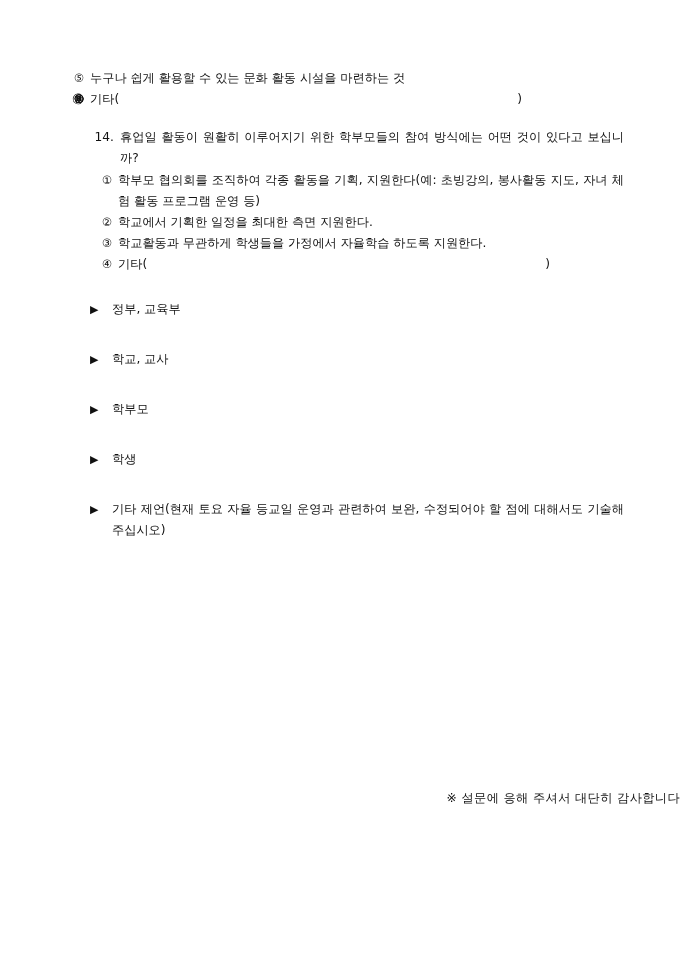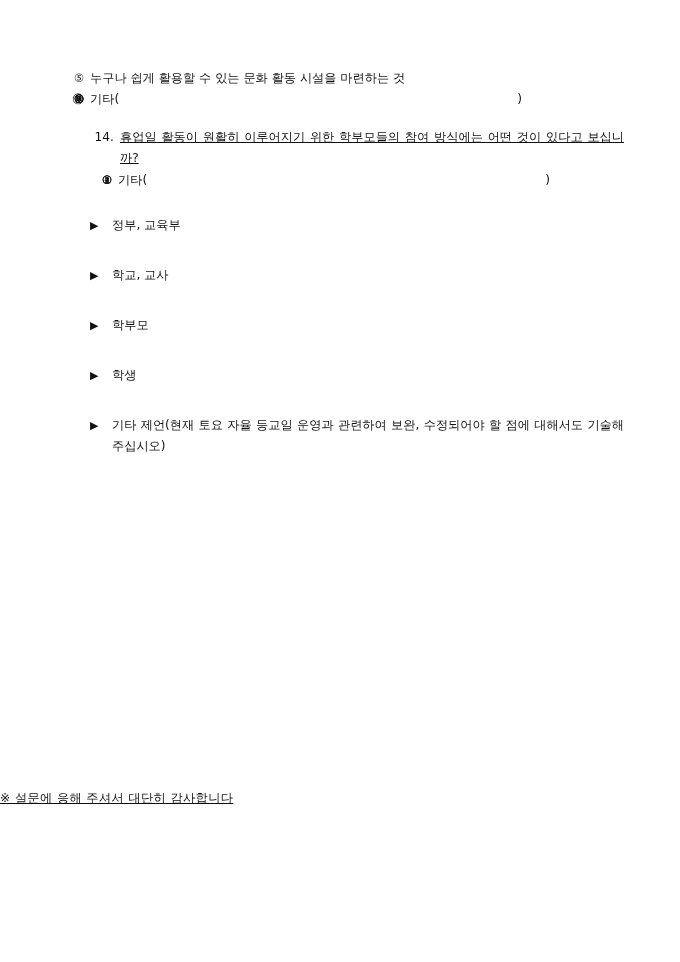--- a/index.html
+++ b/index.html
@@ -62,21 +62,20 @@
     width: 26px;
     flex: 0 0 26px;
     text-align: right;
     padding-right: 6px;
     box-sizing: border-box;
     margin-left: 32px;
   }
   .qtext {
     flex: 1 1 auto;
     text-align: justify;
-    text-decoration: underline;
   }
   .sub-list {
     margin-top: 1px;
     padding-left: 32px;
   }
   .sub {
     font-size: 12.2px;
     line-height: 21px;
     position: relative;
     padding-left: 24px;
@@ -112,24 +111,23 @@
     position: absolute;
     left: 0;
     top: 0px;
     font-size: 11px;
   }
   .thanks {
     position: absolute;
     left: 0;
     right: 0;
     top: 790px;
-    text-align: left;
+    text-align: right;
     font-size: 12.2px;
     letter-spacing: 0.4px;
-    text-decoration: underline;
   }
 </style>
 </head>
 <body>
 
 <div class="page">
   <div class="content">
 
     <div class="opt-list">
       <div class="opt">
@@ -155,27 +153,27 @@
       </div>
     </div>
 
     <div class="qblock">
       <div class="qnum-row">
         <div class="qnum">14.</div>
         <div class="qtext">휴업일 활동이 원활히 이루어지기 위한 학부모들의 참여 방식에는 어떤 것이 있다고 보십니까?</div>
       </div>
       <div class="sub-list">
         <div class="sub">
-          <span class="marker">①</span>
-        </div>
-        <div class="sub">
-          <span class="marker">②</span>
-        </div>
-        <div class="sub">
-          <span class="marker">③</span>
+          <span class="marker">①</span><span>학부모 협의회를 조직하여 각종 활동을 기획, 지원한다(예: 초빙강의, 봉사활동 지도, 자녀 체험 활동 프로그램 운영 등)</span>
+        </div>
+        <div class="sub">
+          <span class="marker">②</span><span>학교에서 기획한 일정을 최대한 측면 지원한다.</span>
+        </div>
+        <div class="sub">
+          <span class="marker">③</span><span>학교활동과 무관하게 학생들을 가정에서 자율학습 하도록 지원한다.</span>
         </div>
         <div class="sub">
           <span class="marker">④</span><span>기타(</span><span class="spacer-tail" style="width:398px;">&nbsp;</span><span>)</span>
         </div>
       </div>
     </div>
 
     <div class="qblock" style="margin-top:19px;">
 
       <div class="arrow-list">

